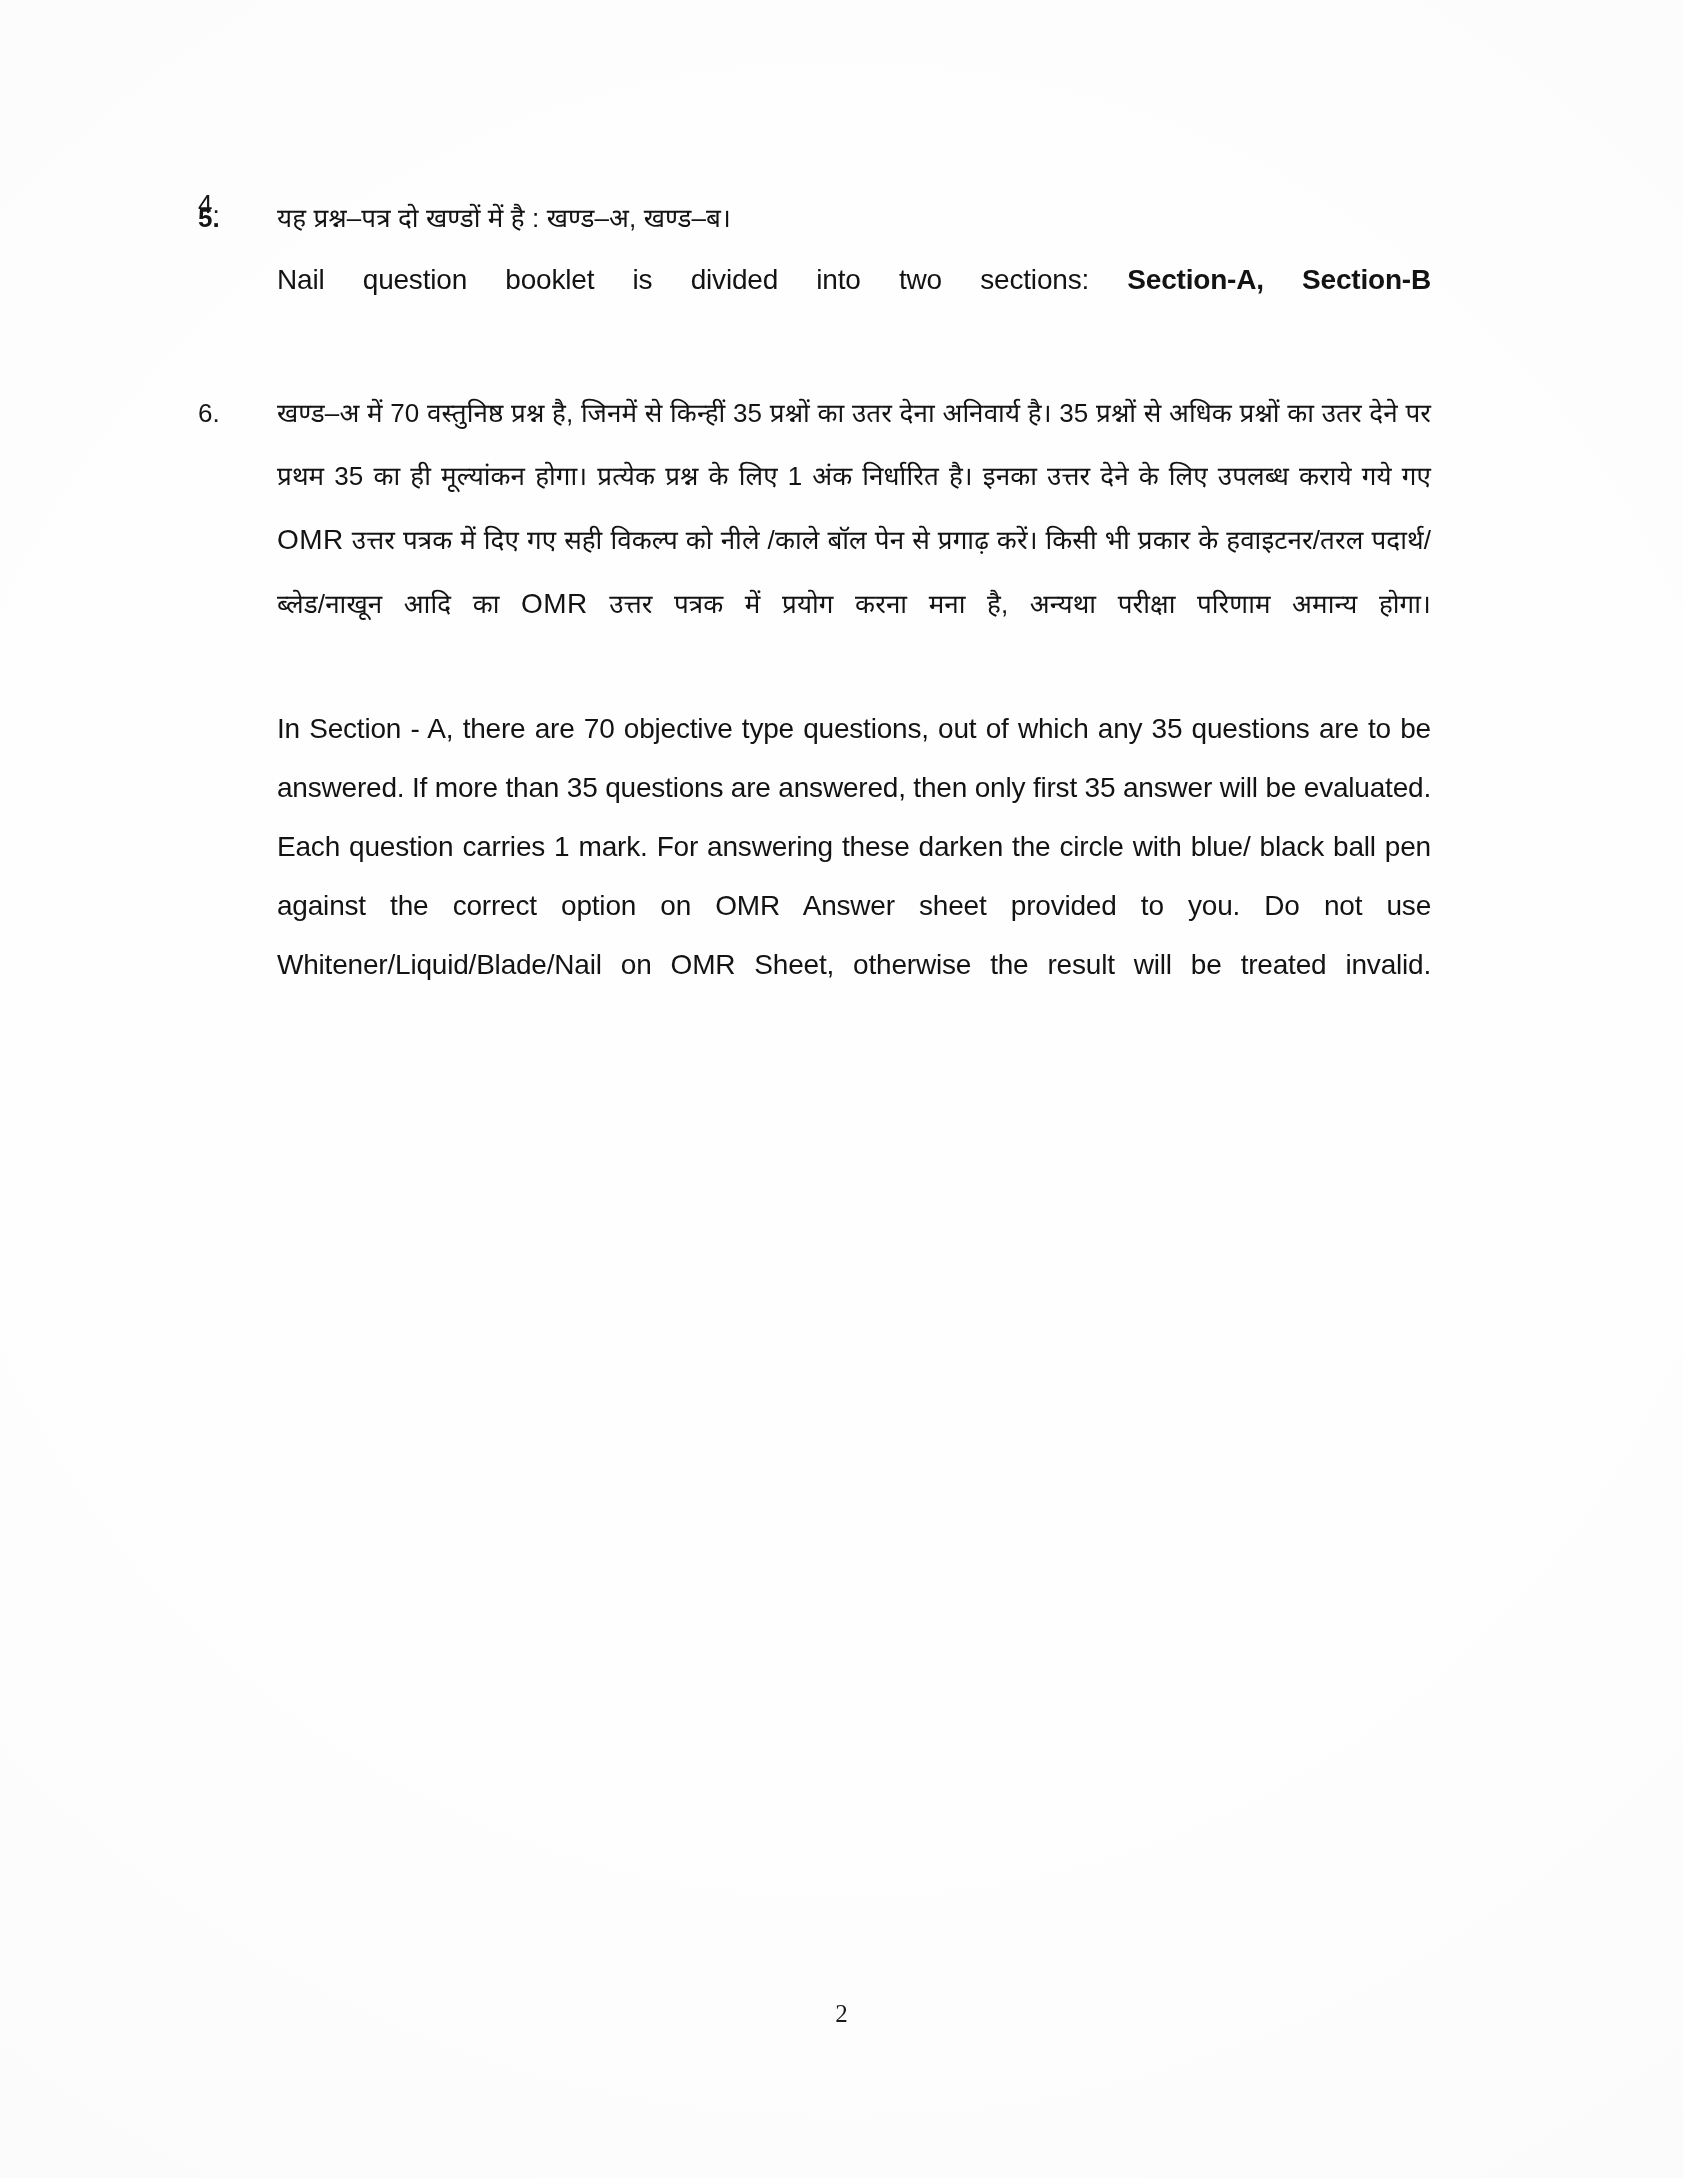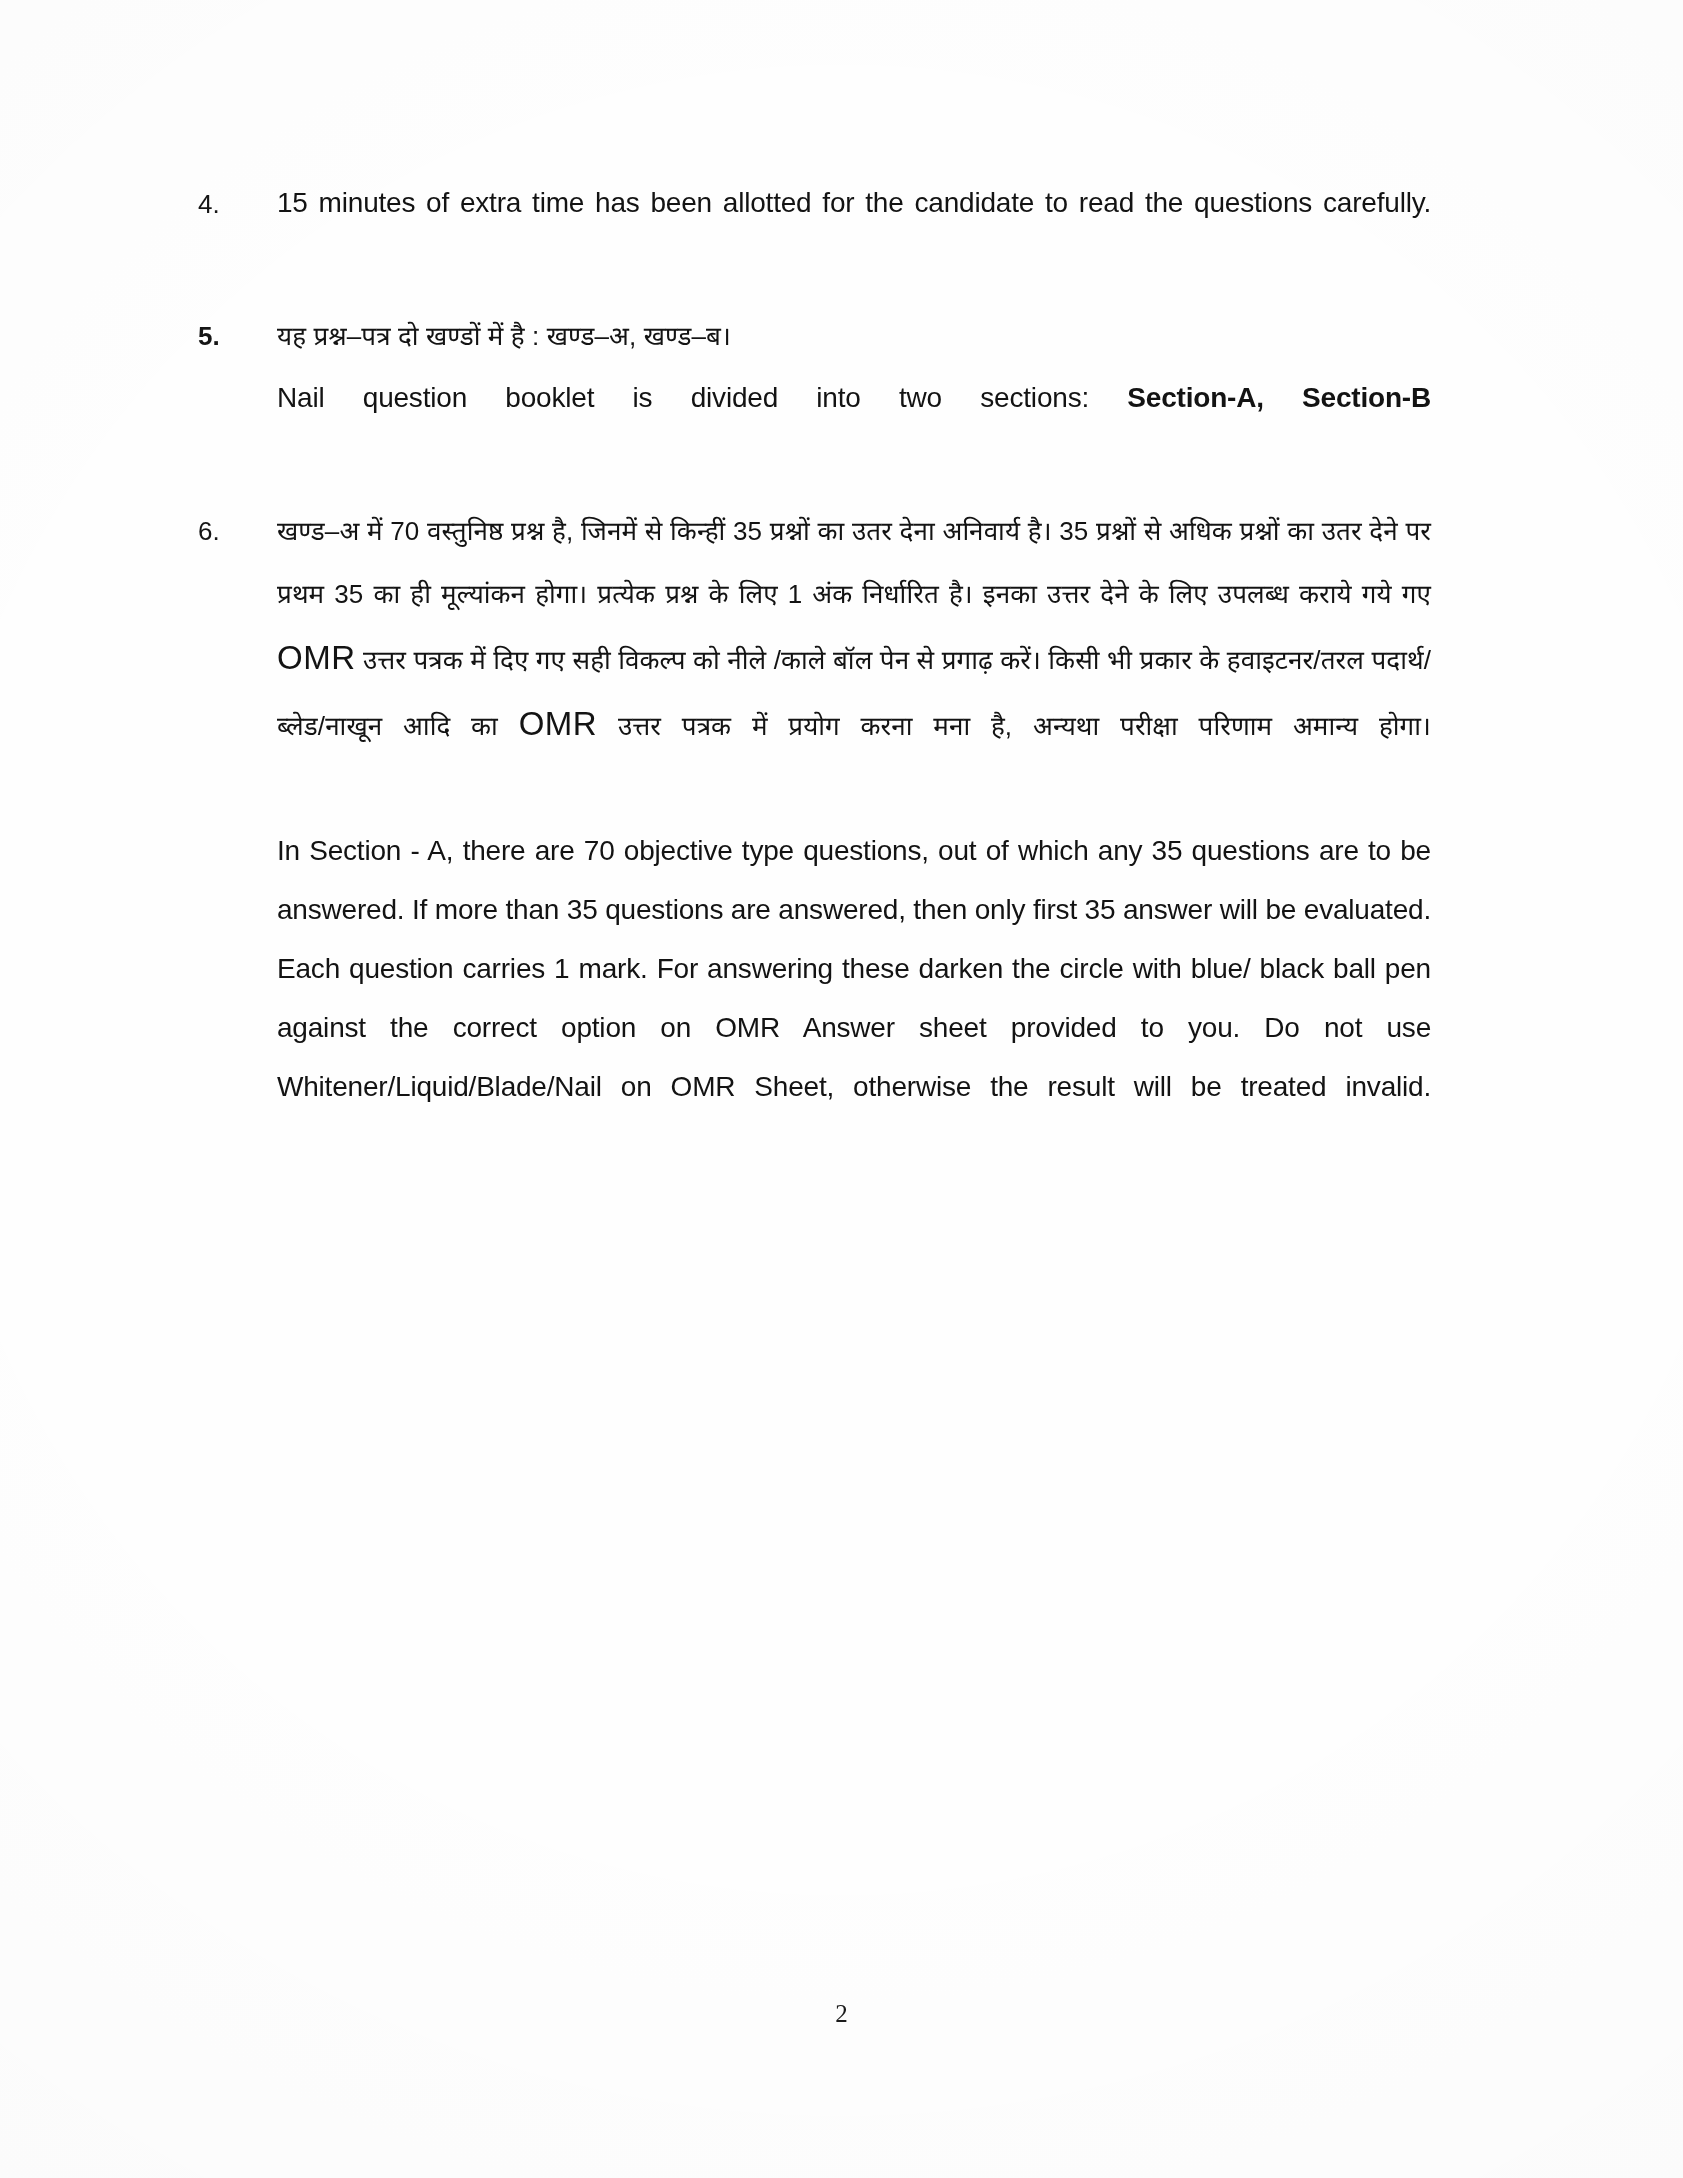--- a/index.html
+++ b/index.html
@@ -72,21 +72,21 @@
     text-justify: inter-word;
     letter-spacing: 0.1px;
   }
 
   .hi.bold b,
   .hi b {
     font-weight: normal;
   }
 
   .hi .omr {
-    font-size: 33px;
+    font-size: 28px;
     letter-spacing: 0.5px;
   }
 
   
   .en {
     font-family: "Liberation Sans", "DejaVu Sans", sans-serif;
     font-size: 28px;
     line-height: 59px;
     color: #131313;
     text-align: justify;
@@ -128,21 +128,20 @@
 </head>
 <body>
 
 <div class="page">
 
   <div class="content">
 
     <div class="item">
       <div class="num">4.</div>
       <div class="body">
-        <div class="en">15 minutes of extra time has been allotted for the candidate to read the questions carefully.</div>
       </div>
     </div>
 
     <div class="gap-sm"></div>
 
     <div class="item">
       <div class="num bold">5.</div>
       <div class="body">
         <div class="hi nojust"><span>यह प्रश्न–पत्र दो खण्डों में है : </span><b>खण्ड–अ, खण्ड–ब।</b></div>
         <div class="en"><span>Nail question booklet is divided into two sections: </span><b>Section-A, Section-B</b></div>

